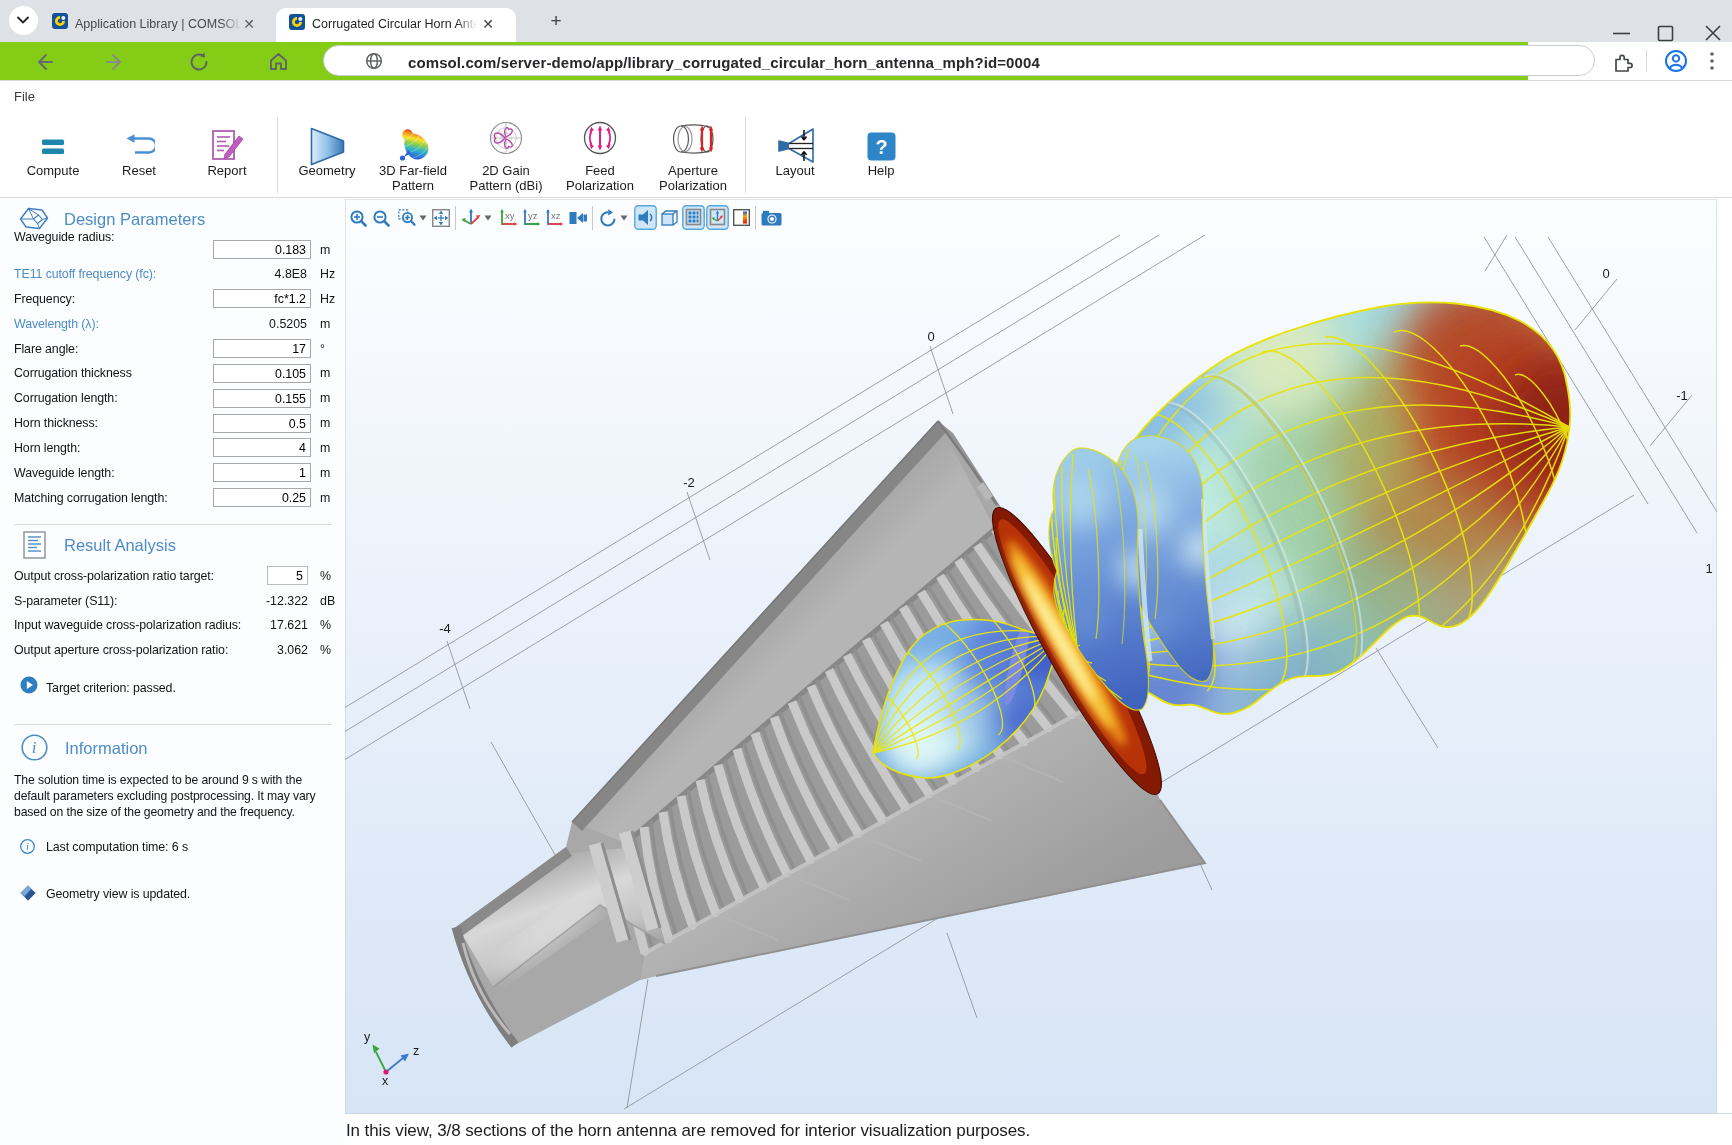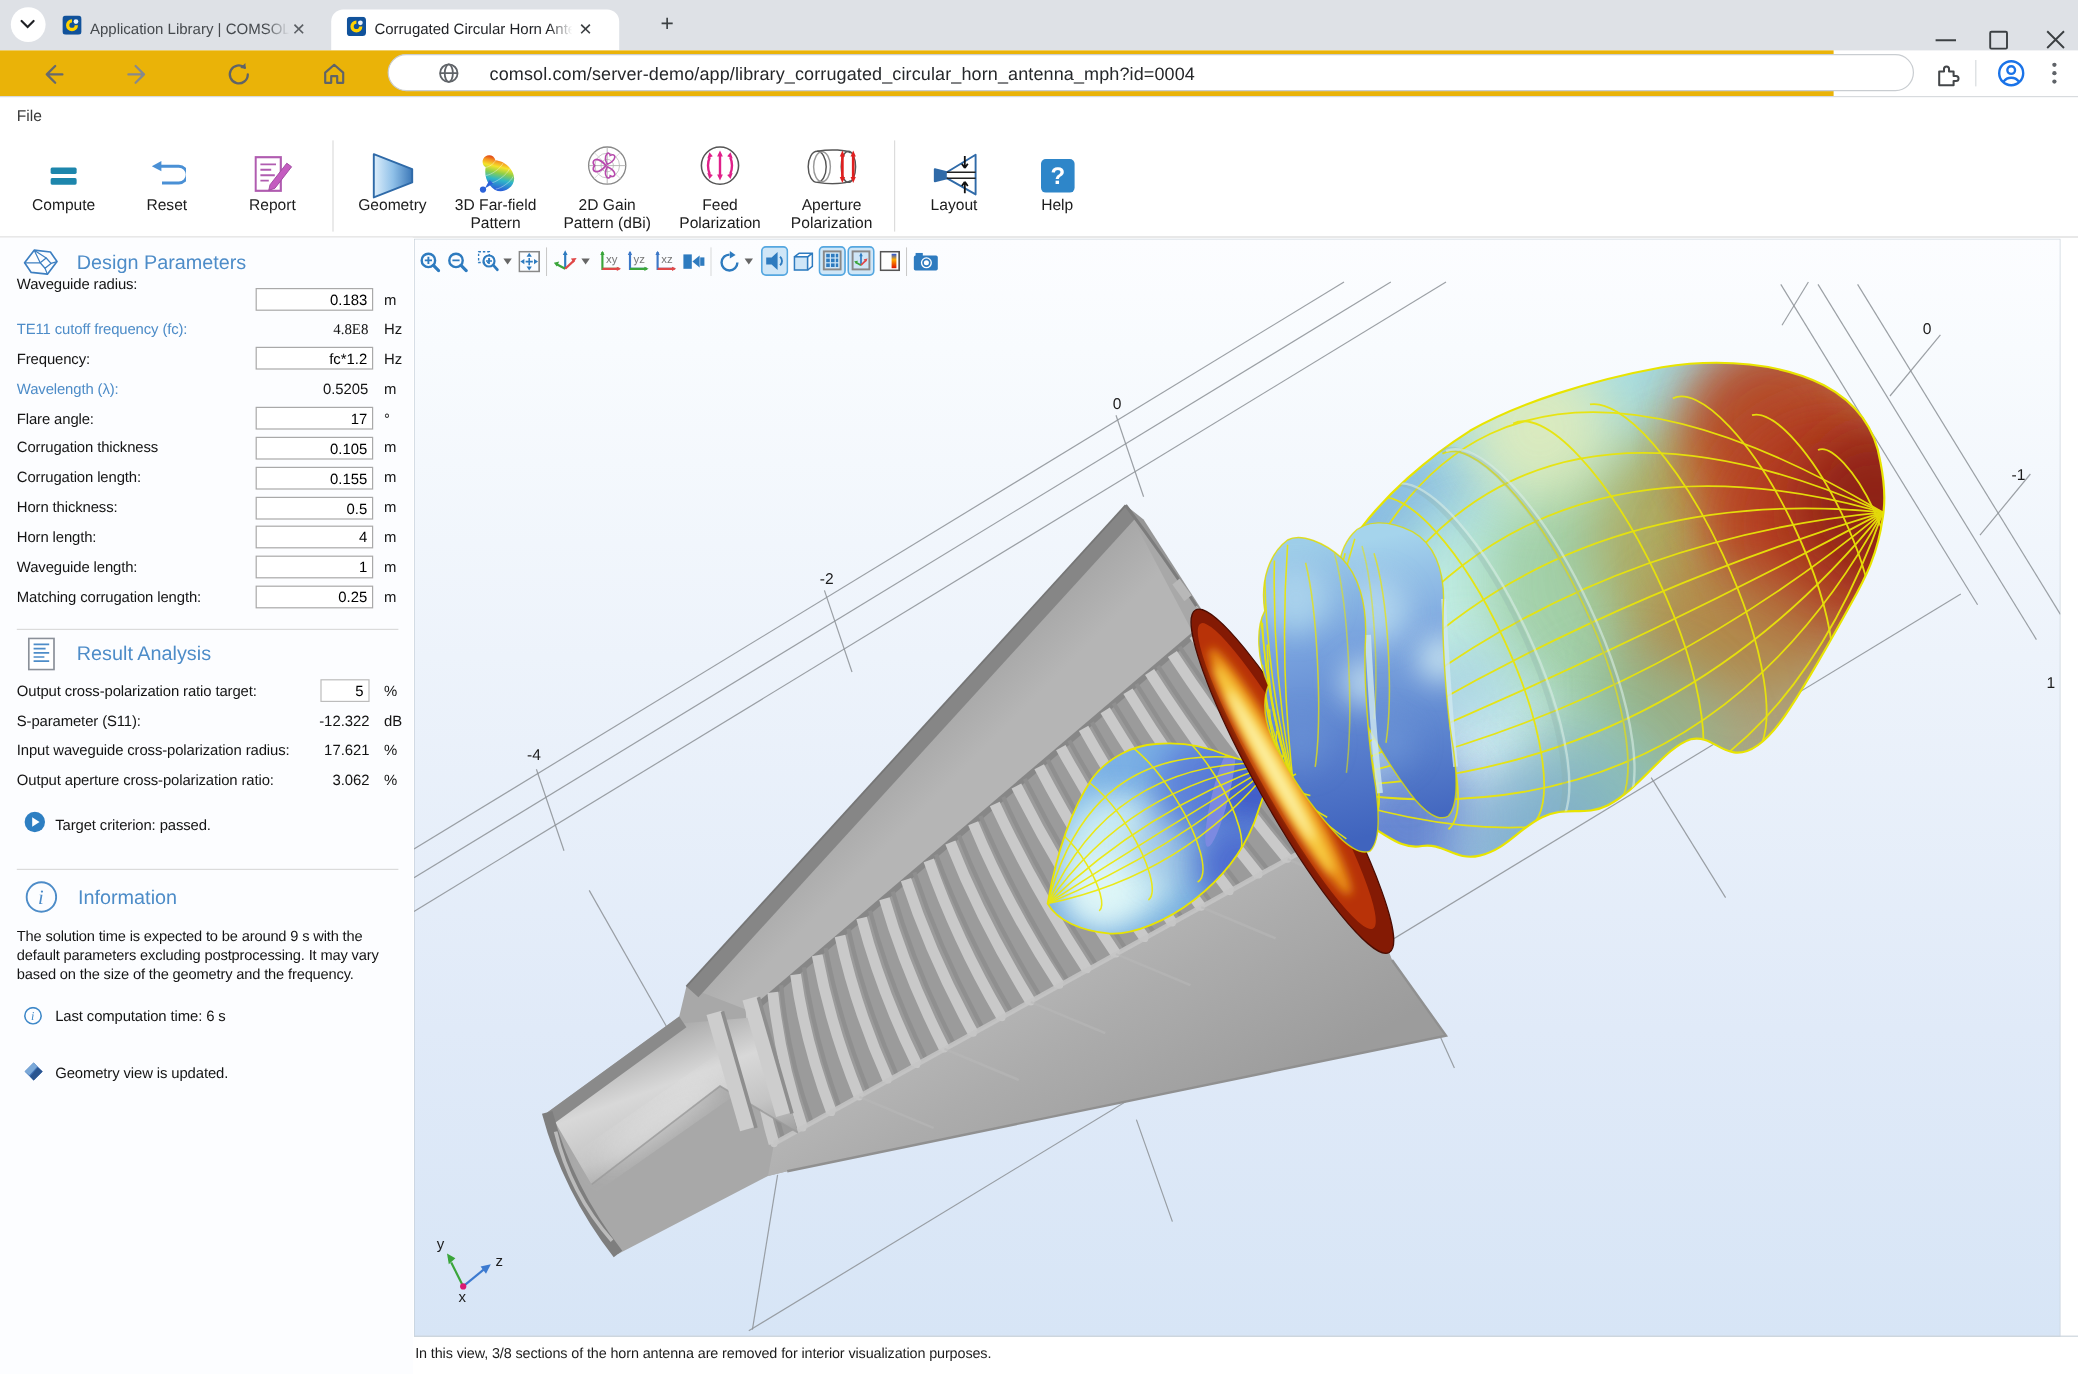--- a/index.html
+++ b/index.html
@@ -9,21 +9,21 @@
 #chev{position:absolute;left:9px;top:6px;width:29px;height:29px;background:#fff;border-radius:15px;}
 #chev svg{position:absolute;left:7px;top:9px;}
 .tab1{position:absolute;left:44px;top:8px;width:228px;height:34px;color:#45494d;font-size:12.5px;}
 .tabact{position:absolute;left:276px;top:8px;width:240px;height:34px;background:#fff;border-radius:10px 10px 0 0;color:#1f2125;font-size:12.5px;}
 .tabtxt{position:absolute;left:30px;top:9px;white-space:nowrap;overflow:hidden;width:168px;}
 .fade1{-webkit-mask-image:linear-gradient(90deg,#000 88%,transparent);}
 .tabx{position:absolute;top:10px;width:14px;height:14px;color:#5a5e63;font-size:14px;line-height:13px;text-align:center;}
 #plus{position:absolute;left:545px;top:10px;width:22px;height:22px;color:#3c4043;font-size:19px;line-height:21px;text-align:center;font-weight:400;}
 #winbtn{position:absolute;right:0;top:0;width:140px;height:42px;}
 
-#addr{position:absolute;left:0;top:42px;width:1528px;height:38px;background:#eab308;}
+#addr{position:absolute;left:0;top:42px;width:1528px;height:38px;background:#84cc16;font-weight:bold;}
 #addrline{position:absolute;left:0;top:80px;width:1732px;height:1px;background:#d8dbde;}
 #pill{position:absolute;left:323px;top:3px;width:1272px;height:31px;border:1px solid #c9cdd1;border-radius:16px;background:#fff;}
 #url{position:absolute;left:408px;top:11.5px;font-size:15px;color:#26282b;letter-spacing:0.1px;}
 
 #file{position:absolute;left:14px;top:89px;font-size:13px;color:#3a3a3a;}
 .rb{position:absolute;top:163px;font-size:13px;color:#1c1c1c;text-align:center;white-space:nowrap;}
 .rsep{position:absolute;top:117px;width:1px;height:76px;background:#dcdcdc;}
 #ribline{position:absolute;left:0;top:197px;width:1732px;height:1px;background:#d9d9d9;}
 .ricon{position:absolute;}
 
@@ -31,21 +31,21 @@
 .sect{position:absolute;font-size:16.5px;color:#4d8cc8;}
 .lbl{position:absolute;left:14px;font-size:12.4px;color:#141414;letter-spacing:-0.1px;white-space:nowrap;}
 .lblb{color:#4d8cc8;}
 .ibox{position:absolute;left:213px;width:98px;height:19px;border:1px solid #a9a9a9;background:#fff;font-size:12.4px;color:#000;text-align:right;padding:2px 4px 0 0;}
 .val{position:absolute;font-size:12.4px;color:#141414;text-align:right;}
 .unit{position:absolute;left:320px;font-size:12.4px;color:#141414;}
 .hsep{position:absolute;left:14px;width:318px;height:1px;background:#dbdbdb;}
 .para{position:absolute;left:14px;font-size:12.2px;color:#141414;line-height:16.2px;letter-spacing:-0.12px;}
 
 #cframe{position:absolute;left:345px;top:199px;width:1372px;height:915px;}
-#status{position:absolute;left:346px;top:1121px;font-size:12px;color:#1c1c1c;letter-spacing:-0.1px;}
+#status{position:absolute;left:346px;top:1121px;font-size:17px;color:#1c1c1c;letter-spacing:-0.1px;}
 #statline{position:absolute;left:345px;top:1113px;width:1387px;height:1px;background:#cdd5dd;}
 </style></head>
 <body>
 
 <div id="tabbar">
  <div id="chev">
       <svg width="14" height="10" viewBox="0 0 14 10">
         <path d="M2 2.5 L7 7.5 L12 2.5" stroke="#1f2125" stroke-width="1.8" fill="none" stroke-linecap="round"></path>
       </svg>
     </div>
@@ -239,21 +239,21 @@
 <path d="M9.5 1.5 L23 3 L28.5 11 L20.5 21.5 L7 20 L1.5 12 Z"></path>
 <path d="M19.5 8 L23.5 12.5 L18.5 16.5 L14.5 12 Z" stroke-width="1.1"></path>
 <path d="M9.5 1.5 L19.5 8 M28.5 11 L23.5 12.5 M20.5 21.5 L18.5 16.5 M1.5 12 L14.5 12 M14.5 12 L9.5 1.5" stroke-width="1"></path>
 </g>
   </svg>
 <div class="sect" style="left:64px;top:210px;">Design Parameters</div>
 <div class="lbl" style="top:230px;">Waveguide radius:</div>
 <div class="ibox" style="top:240px;">0.183</div>
 <div class="unit" style="top:242.5px;">m</div>
 <div class="lbl lblb" style="top:267.0px;">TE11 cutoff frequency (fc):</div>
-<div class="val lblb" style="left:213px;top:267.0px;width:94px;font-family:Liberation Serif, serif;">4.8E8</div>
+<div class="val lblb" style="left:213px;top:267.0px;width:94px;">4.8E8</div>
 <div class="unit lblb" style="top:267.0px;">Hz</div>
 <div class="lbl" style="top:291.5px;">Frequency:</div>
 <div class="ibox" style="top:289px;">fc*1.2</div>
 <div class="unit" style="top:291.5px;">Hz</div>
 <div class="lbl lblb" style="top:316.5px;">Wavelength (λ):</div>
 <div class="val lblb" style="left:213px;top:316.5px;width:94px;">0.5205</div>
 <div class="unit lblb" style="top:316.5px;">m</div>
 <div class="lbl" style="top:341.5px;">Flare angle:</div>
 <div class="ibox" style="top:339px;">17</div>
 <div class="unit" style="top:341.5px;">°</div>

